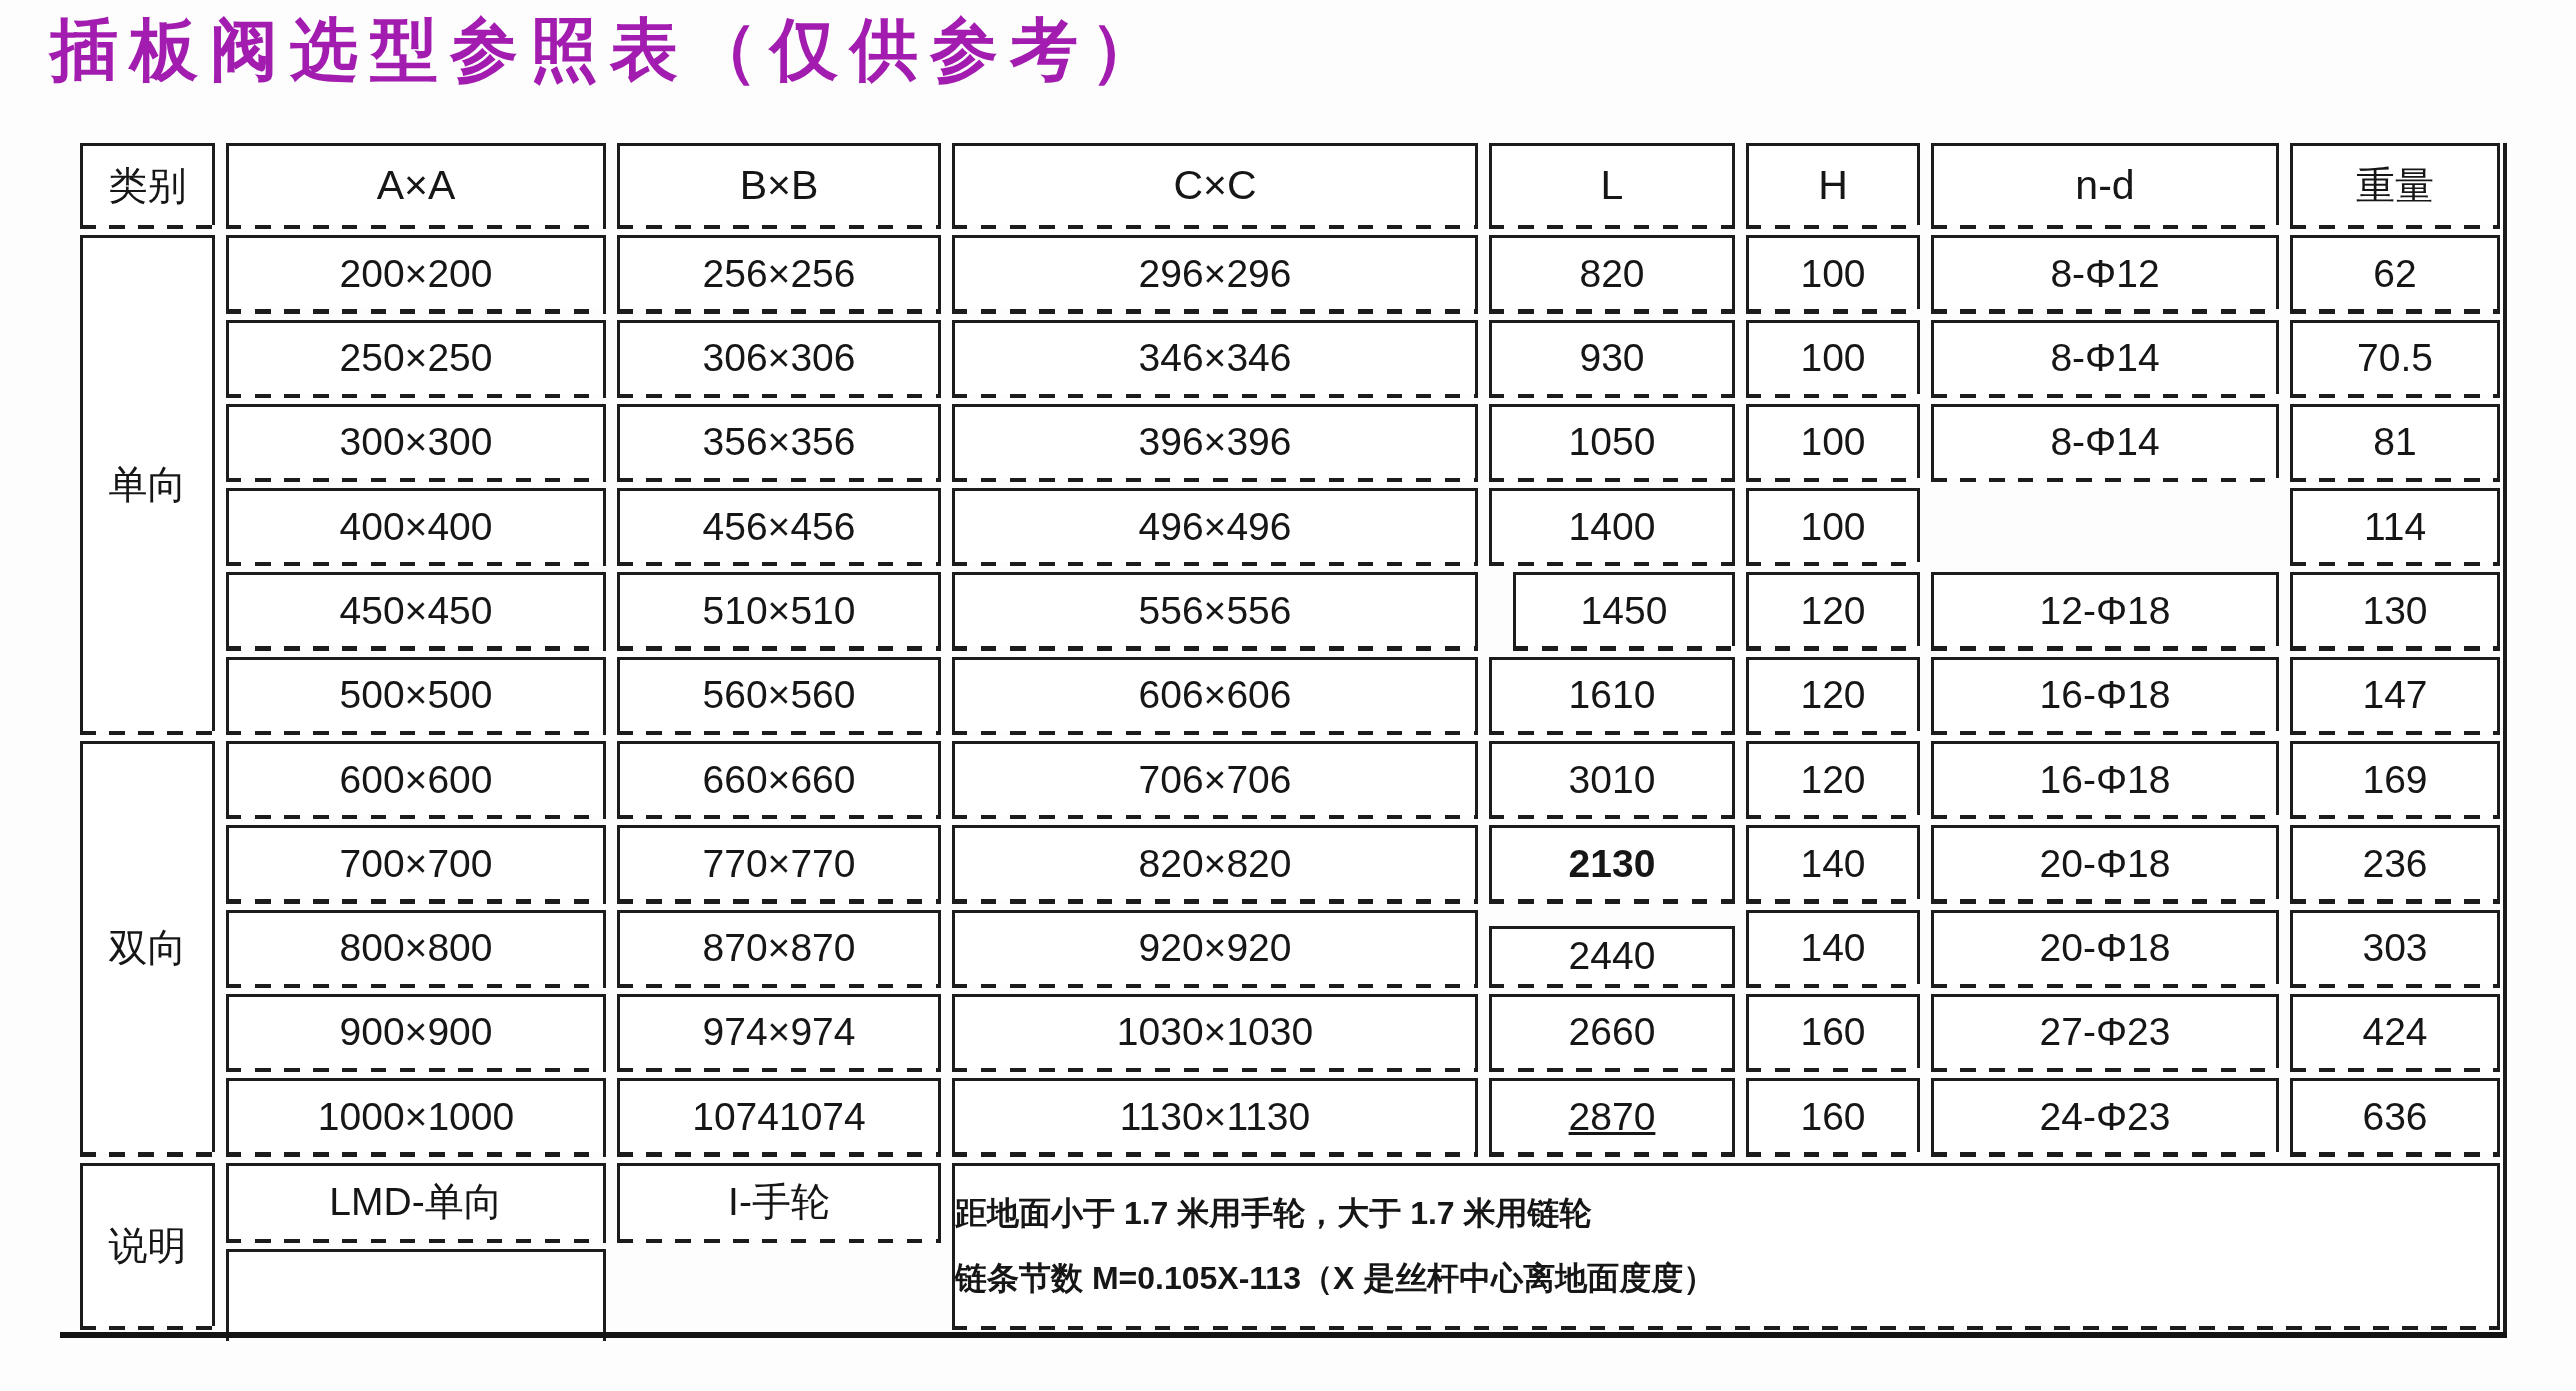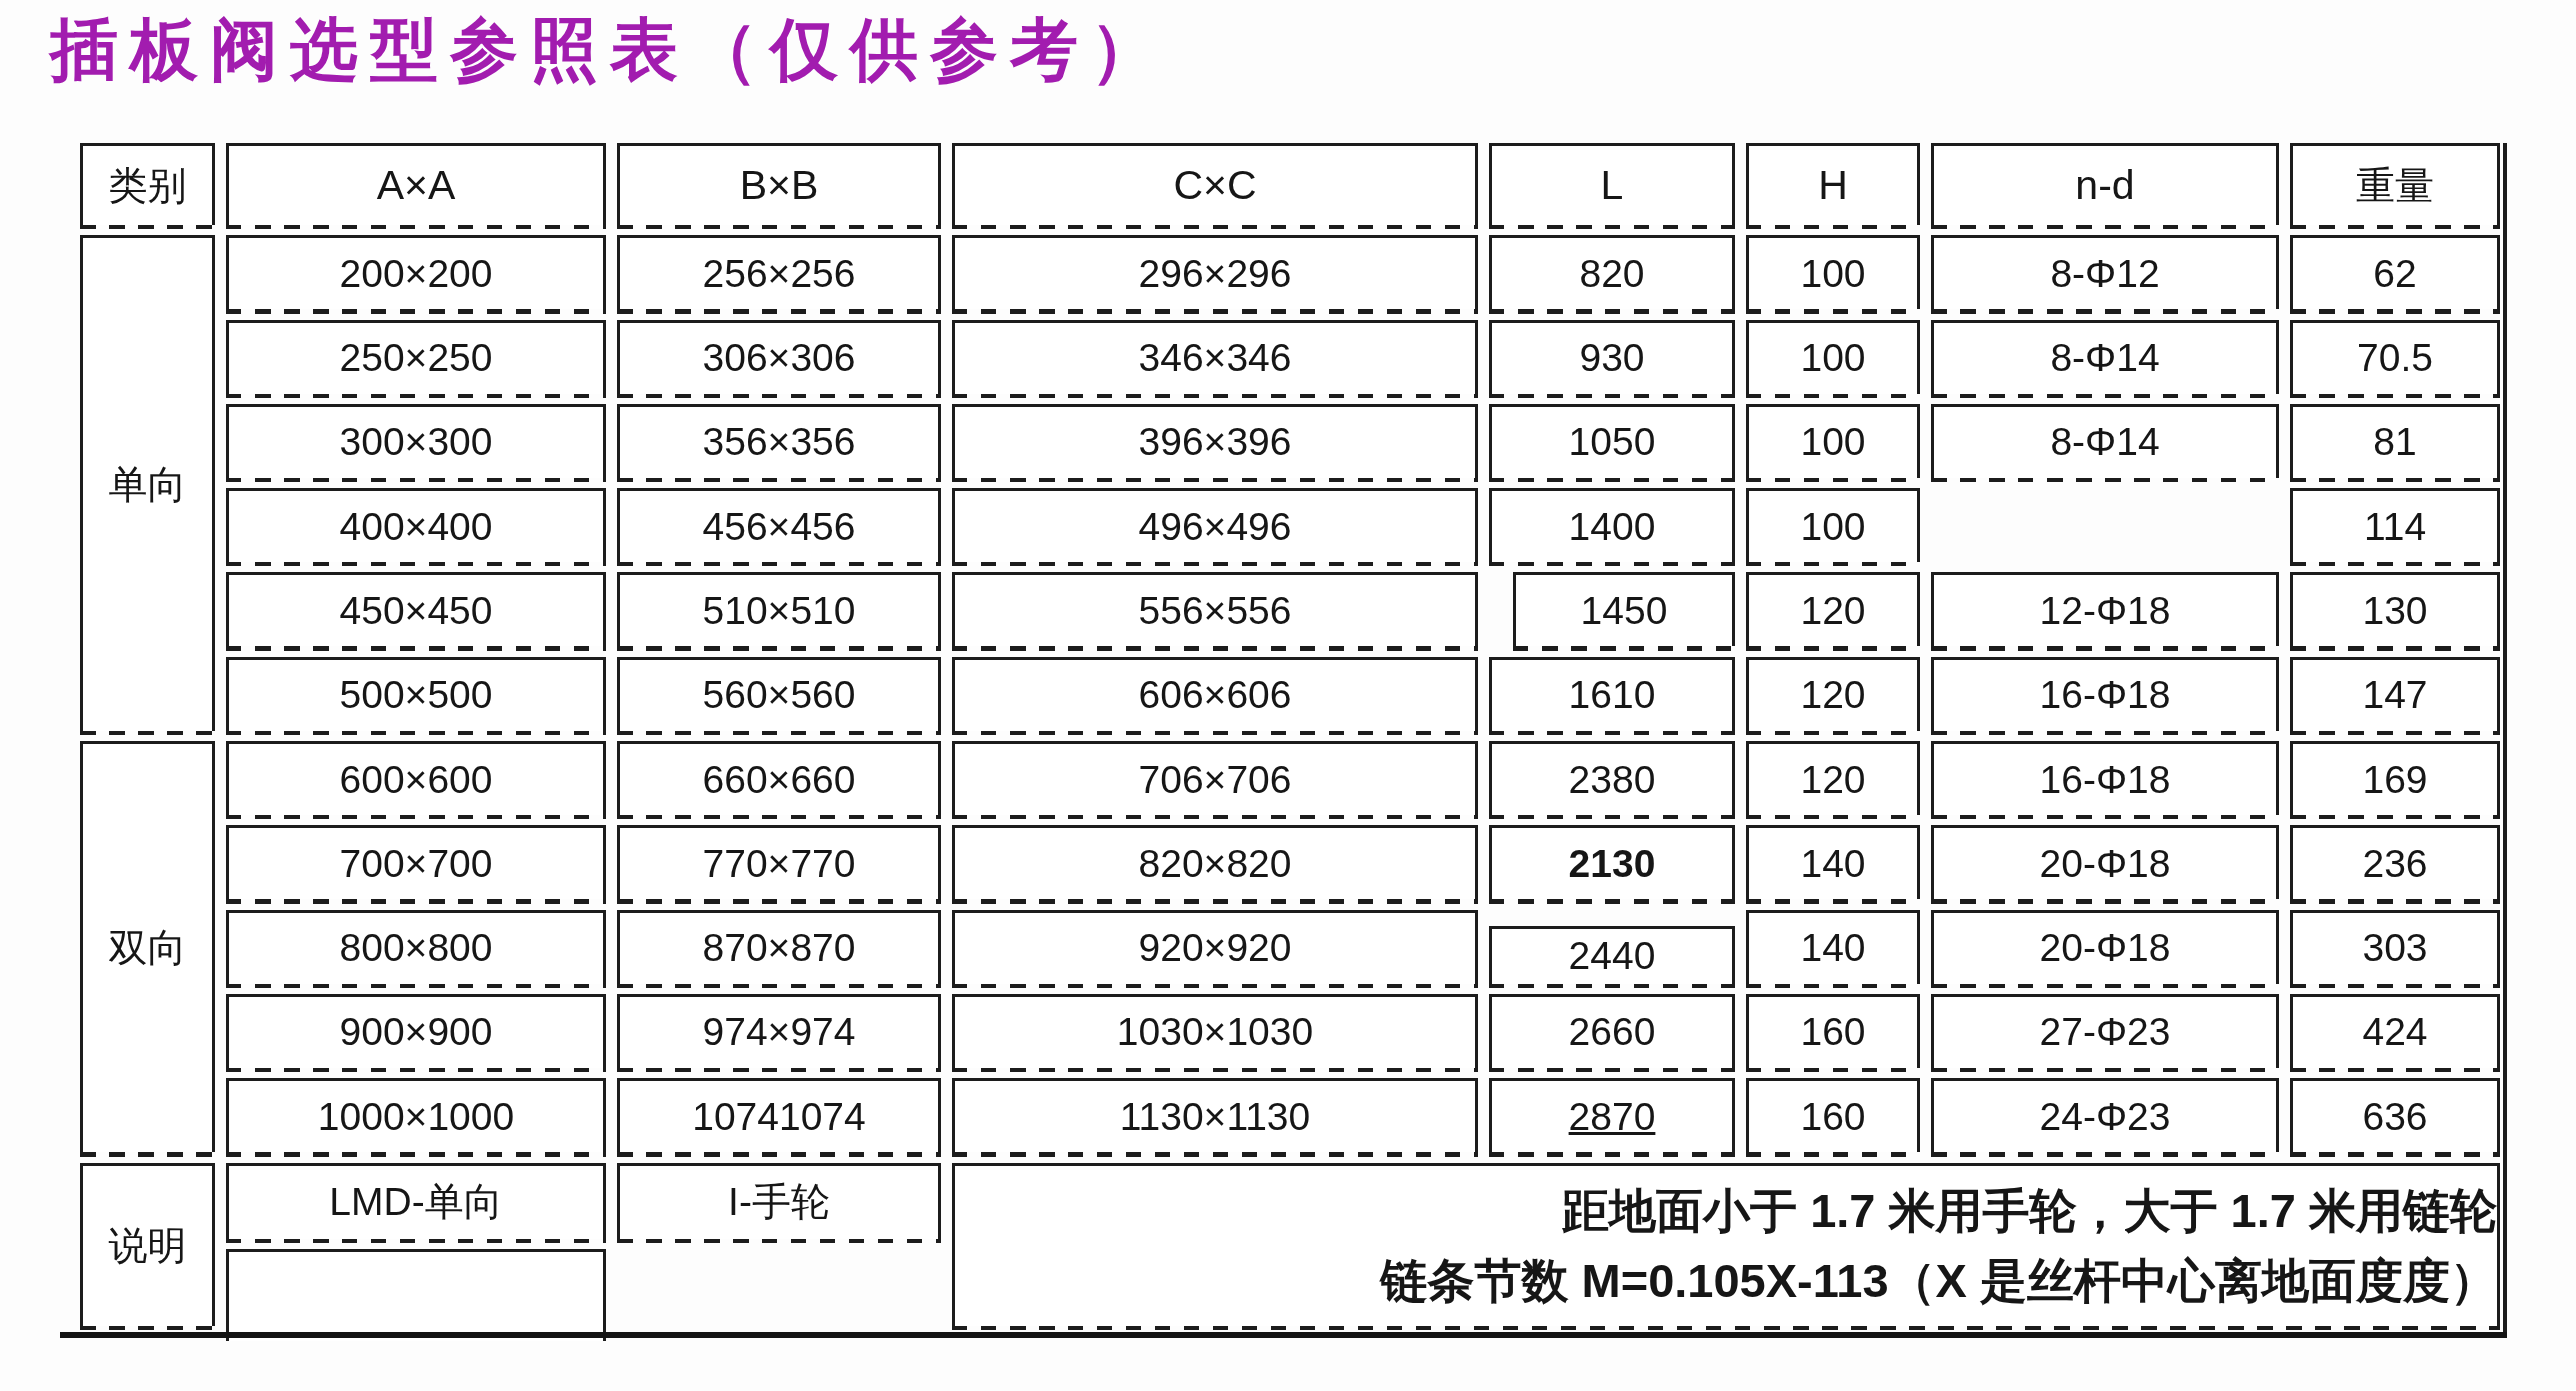--- a/index.html
+++ b/index.html
@@ -38,22 +38,22 @@
   }
   .cell.dashed::after{
     content:"";
     position:absolute;left:-3.4px;right:-3.4px;bottom:-4.3px;height:4.3px;
     background:repeating-linear-gradient(to right,var(--ink) 0 15.5px,transparent 15.5px 29px);
   }
   .cell.hdr{font-size:41px;}
   .cell.cjk{font-size:39px;}
   .cell.open-bottom{height:calc(100% + 12px);}
   .note-cell{
-    flex-direction:column;justify-content:space-evenly;align-items:flex-end;
-    font-weight:600;font-size:47px;
+    flex-direction:column;justify-content:space-evenly;align-items:flex-start;
+    font-weight:600;font-size:32px;
   }
   .note-line{line-height:1.1;}
   .right-rule{
     position:absolute;left:2503px;top:143px;width:4.3px;height:1194px;
     background:var(--ink);
   }
   .bottom-rule{
     position:absolute;left:60px;top:1332px;width:2447px;height:6px;
     background:#141414;
   }
@@ -122,21 +122,21 @@
     <div class="cell dashed val" style="grid-area: 7 / 2 / 8 / 3;">500×500</div>
     <div class="cell dashed val" style="grid-area: 7 / 3 / 8 / 4;">560×560</div>
     <div class="cell dashed val" style="grid-area: 7 / 4 / 8 / 5;">606×606</div>
     <div class="cell dashed val" style="grid-area: 7 / 5 / 8 / 6;">1610</div>
     <div class="cell dashed val" style="grid-area: 7 / 6 / 8 / 7;">120</div>
     <div class="cell dashed val" style="grid-area: 7 / 7 / 8 / 8;">16-Φ18</div>
     <div class="cell dashed val" style="grid-area: 7 / 8 / 8 / 9;">147</div>
     <div class="cell dashed val" style="grid-area: 8 / 2 / 9 / 3;">600×600</div>
     <div class="cell dashed val" style="grid-area: 8 / 3 / 9 / 4;">660×660</div>
     <div class="cell dashed val" style="grid-area: 8 / 4 / 9 / 5;">706×706</div>
-    <div class="cell dashed val" style="grid-area: 8 / 5 / 9 / 6;">2380</div>
+    <div class="cell dashed val" style="grid-area: 8 / 5 / 9 / 6;">3010</div>
     <div class="cell dashed val" style="grid-area: 8 / 6 / 9 / 7;">120</div>
     <div class="cell dashed val" style="grid-area: 8 / 7 / 9 / 8;">16-Φ18</div>
     <div class="cell dashed val" style="grid-area: 8 / 8 / 9 / 9;">169</div>
     <div class="cell dashed val" style="grid-area: 9 / 2 / 10 / 3;">700×700</div>
     <div class="cell dashed val" style="grid-area: 9 / 3 / 10 / 4;">770×770</div>
     <div class="cell dashed val" style="grid-area: 9 / 4 / 10 / 5;">820×820</div>
     <div class="cell dashed val" style="grid-area: 9 / 5 / 10 / 6; font-weight: bold;">2130</div>
     <div class="cell dashed val" style="grid-area: 9 / 6 / 10 / 7;">140</div>
     <div class="cell dashed val" style="grid-area: 9 / 7 / 10 / 8;">20-Φ18</div>
     <div class="cell dashed val" style="grid-area: 9 / 8 / 10 / 9;">236</div>

